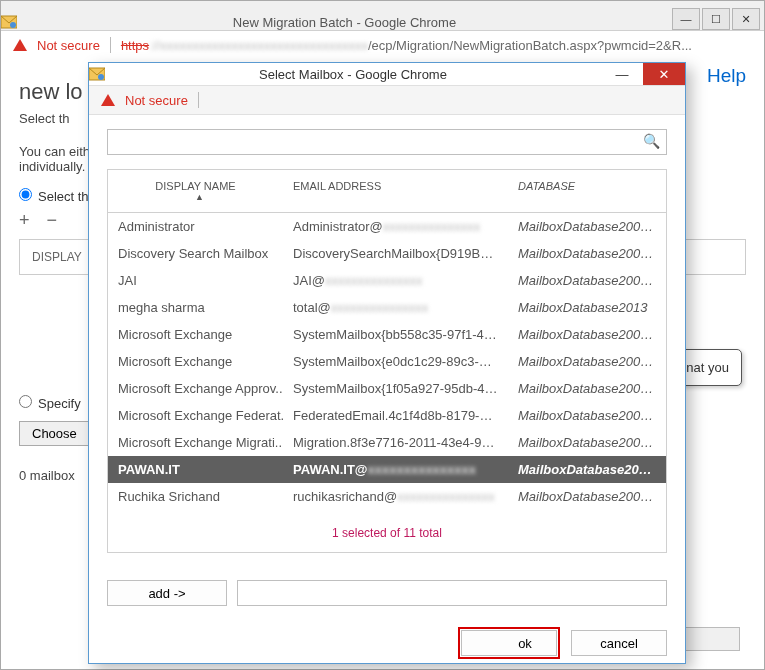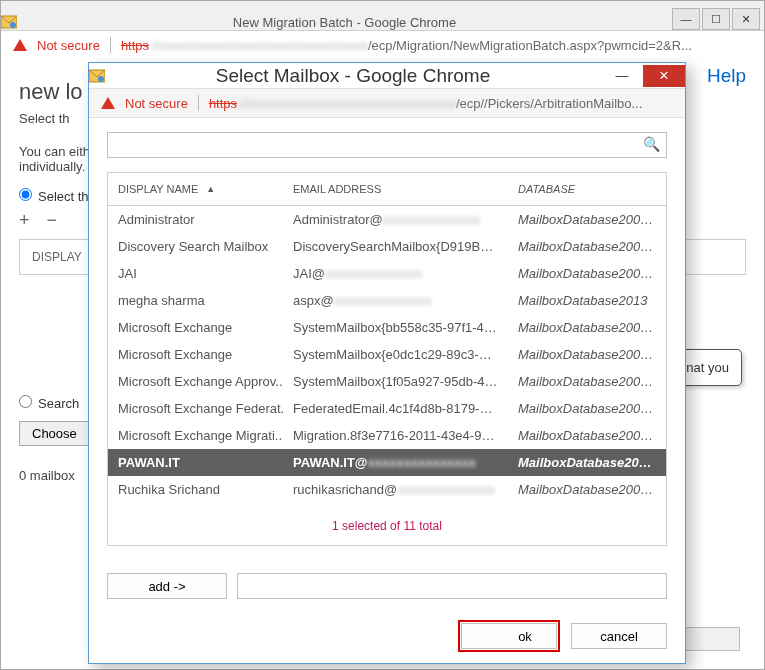--- a/index.html
+++ b/index.html
@@ -28,34 +28,34 @@
 .radio-row input { margin-right: 6px; }
 .plusminus { margin-top: 6px; font-size: 18px; color: #666; letter-spacing: 6px; }
 .bg-table { border: 1px solid #ccc; margin-top: 8px; padding: 10px 12px; color: #666; font-size: 12px; }
 .callout { position: absolute; right: 22px; top: 290px; border: 1px solid #555; border-radius: 5px; padding: 10px 12px; background: #fff; box-shadow: 2px 2px 4px rgba(0,0,0,.2); }
 .choose-btn { border: 1px solid #aaa; background: #f0f0f0; padding: 4px 12px; font-size: 13px; margin-top: 10px; }
 .count-label { margin-top: 22px; color: #444; }
 
 
 .modal { position: absolute; left: 88px; top: 62px; width: 598px; height: 602px; border: 1px solid #5a9ad1; background: #fff; box-shadow: 6px 6px 14px rgba(0,0,0,.25); display: flex; flex-direction: column; }
 .modal-titlebar { height: 28px; background: #fff; display: flex; align-items: center; }
-.modal-titlebar .title { flex: 1; text-align: center; color: #333; font-size: 19px; }
+.modal-titlebar .title { flex: 1; text-align: center; color: #333; font-size: 13px; }
 .modal-titlebar .winbtn { width: 42px; height: 22px; display: flex; align-items: center; justify-content: center; font-size: 13px; border: none; }
 .modal-titlebar .winbtn.min { color: #333; }
 .modal-titlebar .winbtn.close { background: #c83228; color: #fff; }
 .modal-addr { padding: 6px 12px; display: flex; align-items: center; gap: 10px; font-size: 13px; background: #f5f5f5; border-top: 1px solid #e0e0e0; border-bottom: 1px solid #e0e0e0; }
 .modal-body { flex: 1; padding: 14px 18px 14px 18px; display: flex; flex-direction: column; }
 
 .search-wrap { position: relative; }
 .search-input { width: 100%; height: 26px; border: 1px solid #bfbfbf; padding: 3px 28px 3px 6px; font-size: 13px; }
 .search-icon { position: absolute; right: 6px; top: 4px; color: #777; font-size: 14px; }
 
 .table-wrap { border: 1px solid #d0d0d0; margin-top: 14px; flex: 1; display: flex; flex-direction: column; }
 .thead { display: flex; border-bottom: 1px solid #d0d0d0; font-size: 11px; color: #555; }
-.th { padding: 10px 10px; }
+.th { padding: 10px 10px; flex-direction: column; }
 .col1 { width: 175px; display: flex; align-items: center; }
 .col2 { width: 225px; }
 .col3 { flex: 1; font-style: italic; }
 .sort-arrow { margin-left: 8px; font-size: 9px; }
 .tbody { font-size: 13px; color: #555; }
 .tr { display: flex; padding: 4px 0; }
 .td { padding: 2px 10px; white-space: nowrap; overflow: hidden; text-overflow: ellipsis; }
 .tr.selected { background: #5f5f5f; color: #fff; font-weight: 600; }
 .blur-span { filter: blur(2px); color: #bbb; }
 .tr.selected .blur-span { color: #ddd; }
@@ -105,21 +105,21 @@
 individually.</div>
     <label class="radio-row" style="display:block;">
       <input type="radio" checked="" style=""><span>Select th</span>
     </label>
     <div class="plusminus">+  −</div>
     <div class="bg-table">
       <span>DISPLAY</span>
     </div>
     <div class="callout">nat you</div>
     <label class="radio-row" style="display:block;margin-top:120px;">
-      <input type="radio" style=""><span>Search</span>
+      <input type="radio" style=""><span>Specify</span>
     </label>
     <button class="choose-btn">Choose</button>
     <div class="count-label">0 mailbox</div>
   </div>
   <button class="back-footer-btn"></button>
 </div>
 
 <div class="modal">
   <div class="modal-titlebar">
     <svg class="app-icon" viewBox="0 0 16 16">
@@ -128,23 +128,20 @@
         <circle cx="12" cy="11" r="3" fill="#4a90d9"></circle>
       </svg>
     <div class="title">Select Mailbox - Google Chrome</div>
     <div class="winbtn min">—</div>
     <div class="winbtn close">✕</div>
   </div>
   <div class="modal-addr">
     <div class="warn-tri"></div>
     <span class="not-secure">Not secure</span>
     <span class="vbar"></span>
-    <span>
-      <span class="url-red">https</span><span class="url-blur">://xxxxxxxxxxxxxxxxxxxxxxxxxxxxxxxx</span><span class="url-gray">/ecp//Pickers/ArbitrationMailbo...</span>
-    </span>
   </div>
   <div class="modal-body">
     <div class="search-wrap">
       <input class="search-input" placeholder="" style="">
       <span class="search-icon">🔍</span>
     </div>
 
     <div class="table-wrap">
       <div class="thead">
         <div class="th col1">
@@ -165,21 +162,21 @@
             <div class="td col2"><span>DiscoverySearchMailbox{D919BA05-4...</span></div>
             <div class="td col3">MailboxDatabase20021761...</div>
           </div>
           <div class="tr">
             <div class="td col1">JAI</div>
             <div class="td col2"><span>JAI@</span><span class="blur-span">xxxxxxxxxxxxxxx</span></div>
             <div class="td col3">MailboxDatabase20021761...</div>
           </div>
           <div class="tr">
             <div class="td col1">megha sharma</div>
-            <div class="td col2"><span>aspx@</span><span class="blur-span">xxxxxxxxxxxxxxx</span></div>
+            <div class="td col2"><span>total@</span><span class="blur-span">xxxxxxxxxxxxxxx</span></div>
             <div class="td col3">MailboxDatabase2013</div>
           </div>
           <div class="tr">
             <div class="td col1">Microsoft Exchange</div>
             <div class="td col2"><span>SystemMailbox{bb558c35-97f1-4cb9-...</span></div>
             <div class="td col3">MailboxDatabase20021761...</div>
           </div>
           <div class="tr">
             <div class="td col1">Microsoft Exchange</div>
             <div class="td col2"><span>SystemMailbox{e0dc1c29-89c3-4034-...</span></div>

